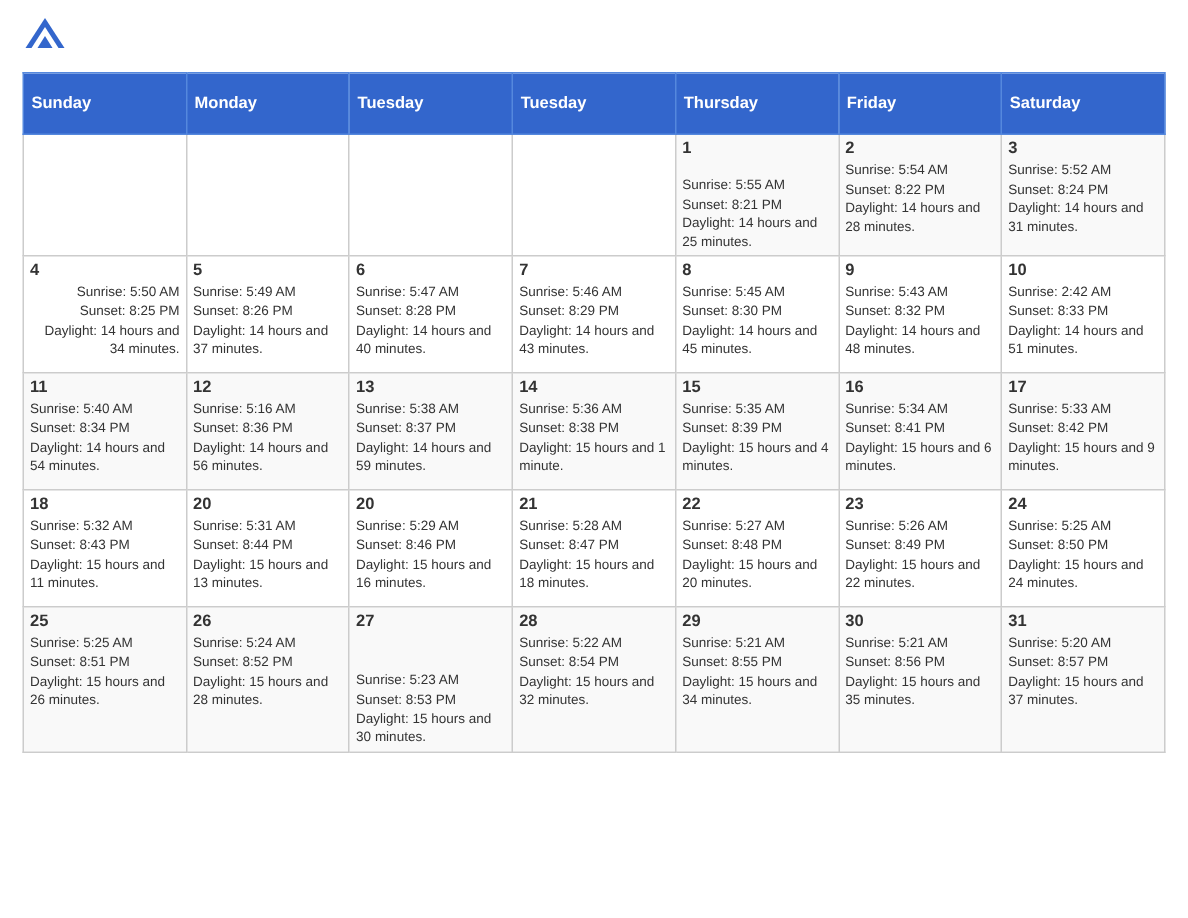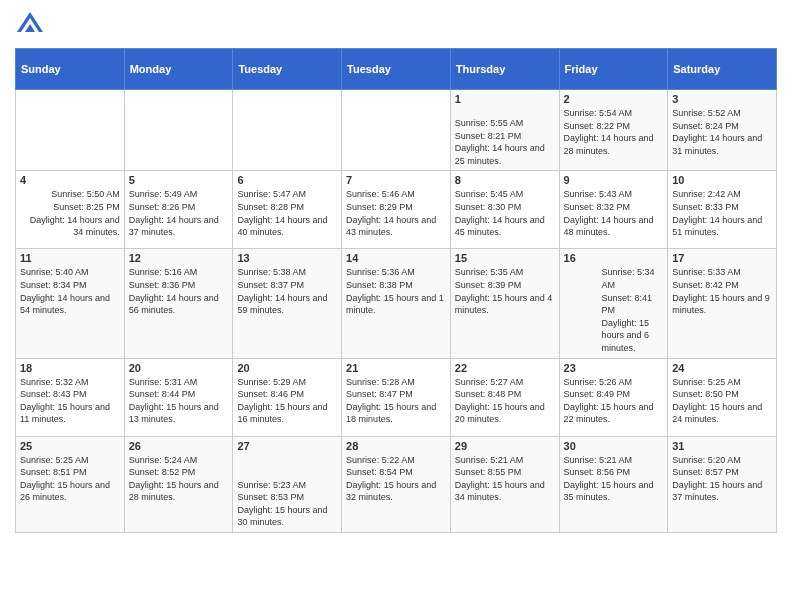--- a/index.html
+++ b/index.html
@@ -227,21 +227,21 @@
 Daylight: 15 hours and 1 minute.</div>
           </td>
           <td>
             <div class="day-num">15</div>
             <div class="day-info" style="white-space: pre-line;">Sunrise: 5:35 AM
 Sunset: 8:39 PM
 Daylight: 15 hours and 4 minutes.</div>
           </td>
           <td>
             <div class="day-num">16</div>
-            <div class="day-info" style="white-space: pre-line; margin-left: 38px;">Sunrise: 5:34 AM
+            <div class="day-info" style="white-space: pre-line;">Sunrise: 5:34 AM
 Sunset: 8:41 PM
 Daylight: 15 hours and 6 minutes.</div>
           </td>
           <td>
             <div class="day-num">17</div>
             <div class="day-info" style="white-space: pre-line;">Sunrise: 5:33 AM
 Sunset: 8:42 PM
 Daylight: 15 hours and 9 minutes.</div>
           </td>
         </tr>

